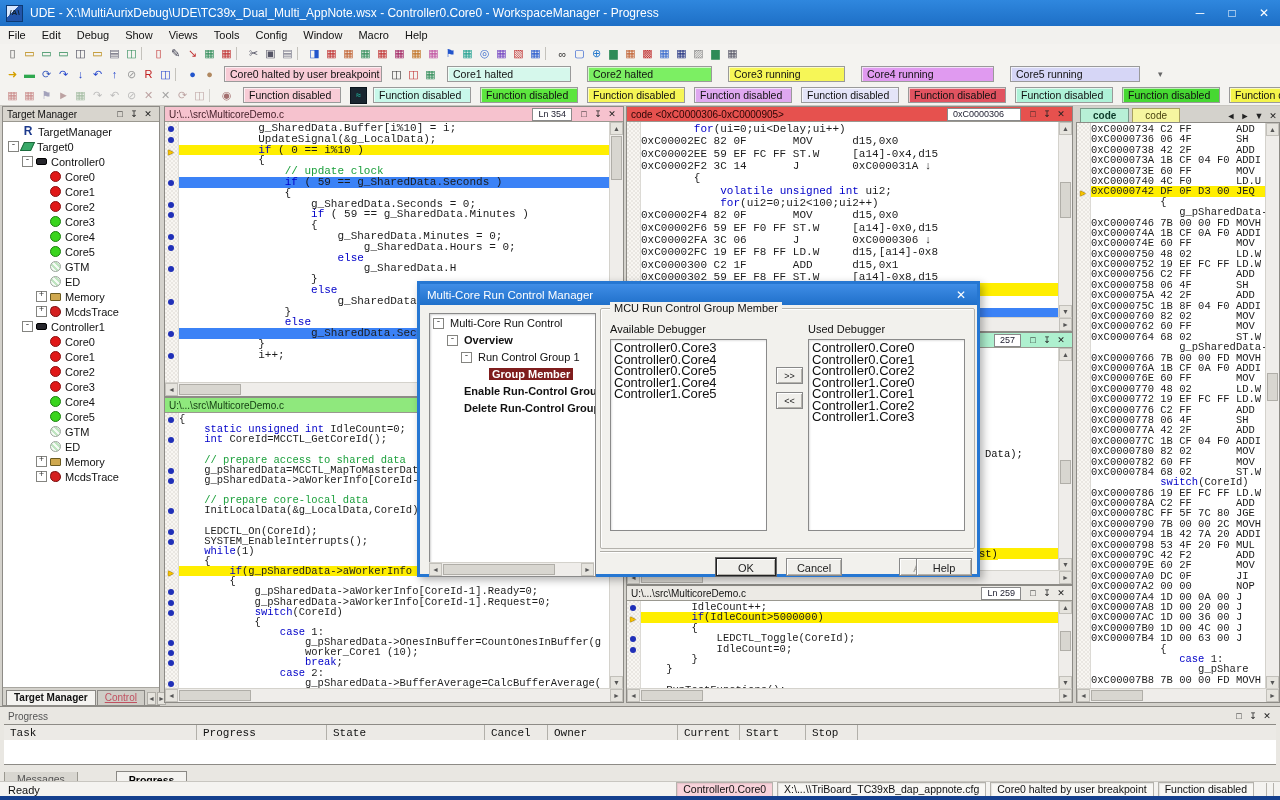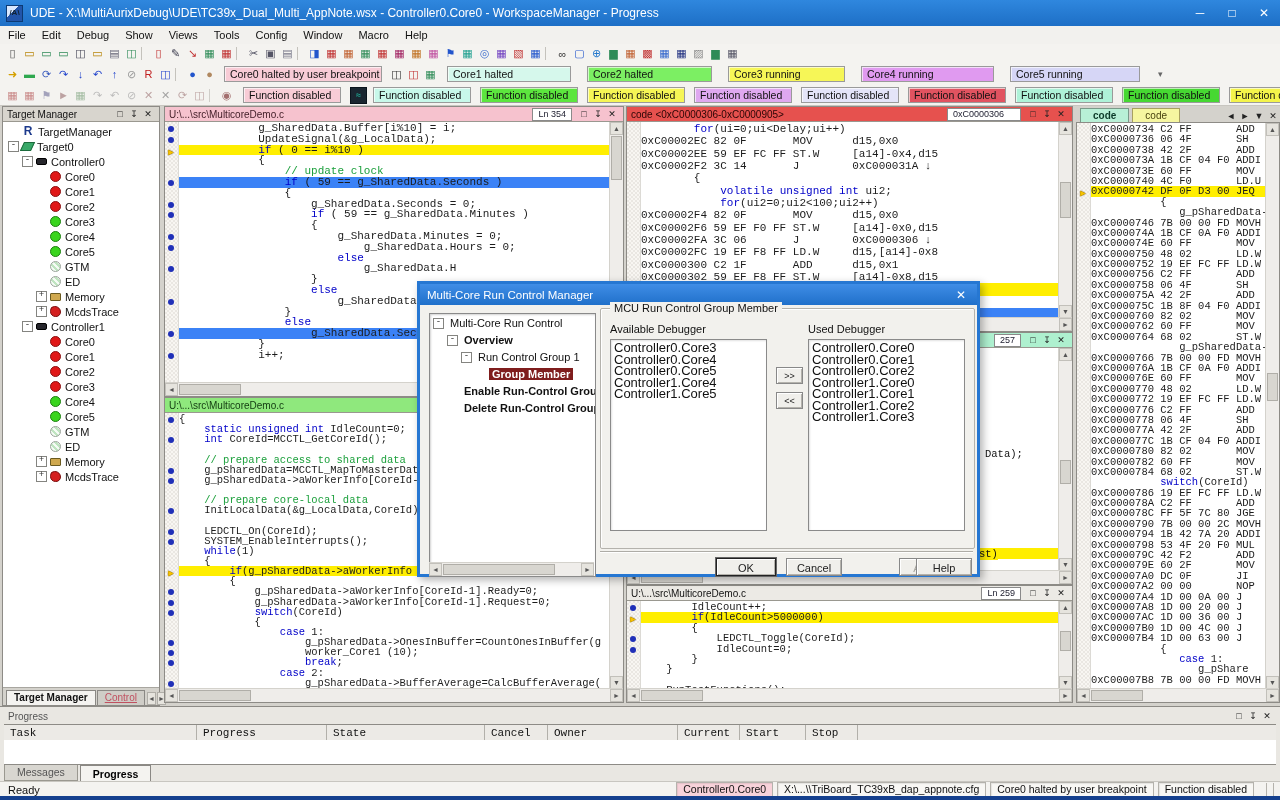--- a/index.html
+++ b/index.html
@@ -129,21 +129,21 @@
   .pcap{position:absolute;left:8px;top:4px;font-size:10px;color:#555;}
   .pbx{position:absolute;right:6px;top:3px;display:flex;}
   #phdr{position:absolute;left:4px;top:17px;right:4px;height:16px;display:flex;border-top:1px solid #8d8b86;border-bottom:1px solid #8d8b86;background:#eceae6;}
   #phdr span{display:inline-block;height:16px;line-height:16px;padding-left:6px;border-right:1px solid #b2b0aa;
              font-family:"Liberation Mono","DejaVu Sans Mono",monospace;font-size:11px;box-sizing:border-box;overflow:hidden;flex:none;}
   #phdr span:nth-of-type(1){width:193px;} #phdr span:nth-of-type(2){width:130px;}
   #phdr span:nth-of-type(3){width:158px;} #phdr span:nth-of-type(4){width:63px;}
   #phdr span:nth-of-type(5){width:130px;} #phdr span:nth-of-type(6){width:62px;}
   #phdr span:nth-of-type(7){width:66px;}  #phdr span:nth-of-type(8){width:52px;}
   #pbody{position:absolute;left:4px;top:33px;right:4px;height:24px;background:#fff;border-bottom:1px solid #8d8b86;}
-  #ptabs{position:absolute;left:4px;top:58px;height:30px;display:flex;align-items:flex-start;}
+  #ptabs{position:absolute;left:4px;top:58px;height:30px;display:flex;align-items:center;gap:36px;}
   .ptab{padding:1px 12px 2px;font-size:10.5px;border:1px solid #9a9890;border-top:none;background:#d8d6d0;color:#555;margin-right:2px;}
   .ptab.active{background:#f4f3f0;color:#000;font-weight:bold;border:1px solid #8a8884;border-top:1px solid #8a8884;padding-top:2px;}
   
   #status{position:absolute;left:0;top:781px;width:1280px;height:15px;background:#f4f3f0;border-top:1px solid #c8c6c0;display:flex;align-items:center;}
   #status .ready{padding-left:8px;font-size:11px;}
   .sbadges{margin-left:auto;display:flex;align-items:center;margin-right:8px;}
   .sbadge{height:13px;line-height:13px;padding:0 6px;border:1px solid #b4b2ac;box-shadow:inset 1px 1px 1px rgba(0,0,0,.08);
           font-size:10.5px;margin-left:4px;white-space:nowrap;}
   .sgrip{width:6px;height:13px;border-left:1px solid #b4b2ac;border-right:1px solid #b4b2ac;margin-left:4px;}
   #bluestrip{position:absolute;left:0;top:796px;width:1280px;height:4px;background:#15408e;}

